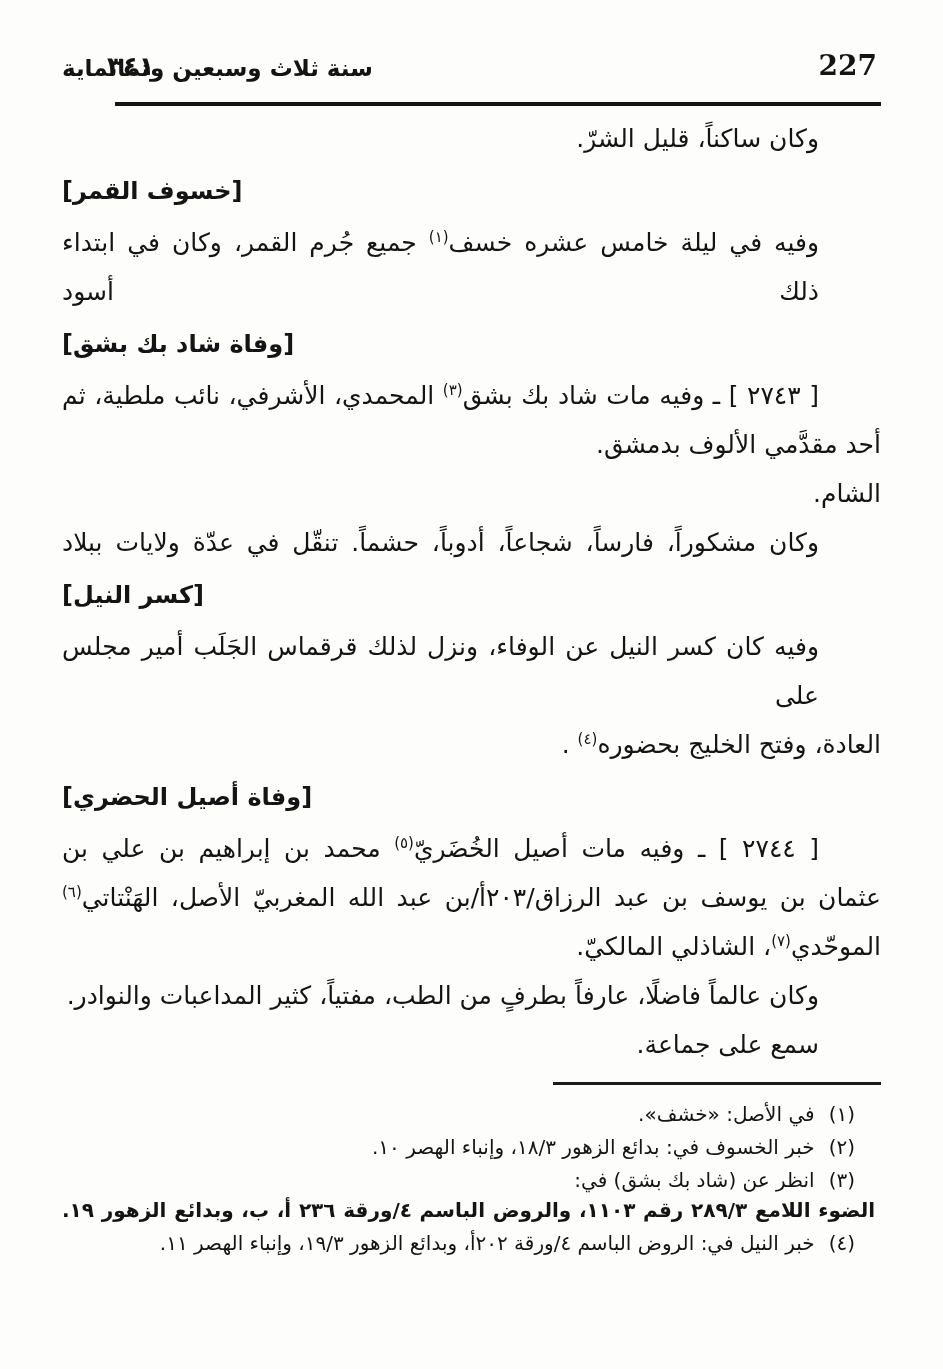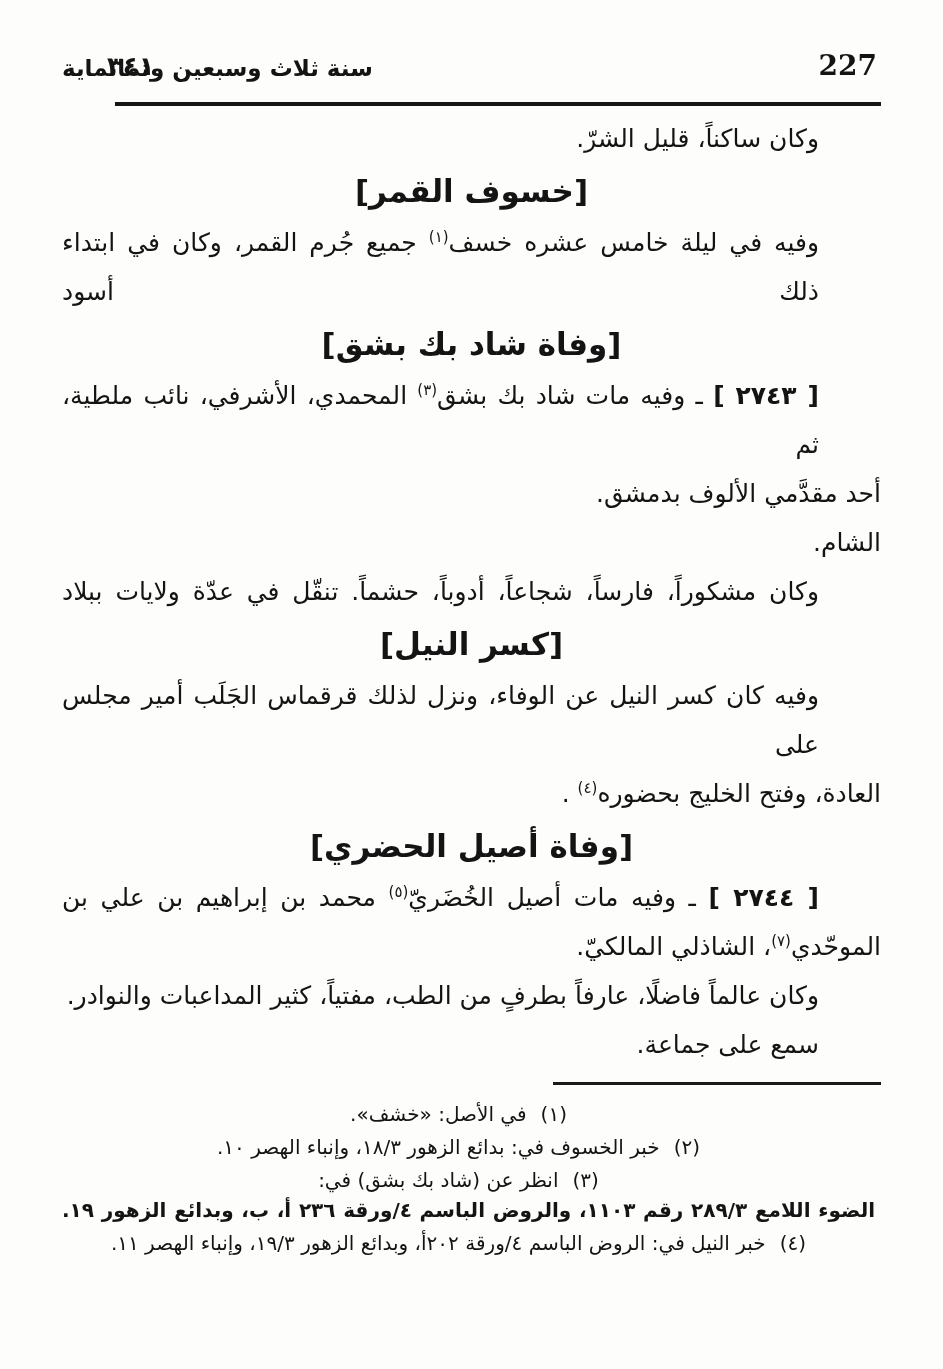--- a/index.html
+++ b/index.html
@@ -48,42 +48,42 @@
     text-align:right;
     white-space:normal;
   }
   .bl.ind{padding-right:62px;}
   .bl.j{text-align:justify;text-align-last:justify;}
   .bl sup{
     font-size:15px;
     line-height:0;
     vertical-align:super;
   }
-  .b{font-weight:bold;margin-top:38px;}
+  .b{font-weight:normal;margin-top:38px;}
   .h{
-    font-size:31px;
+    font-size:24px;
     font-weight:bold;
-    text-align:center;
+    text-align:left;
     line-height:42px;
     margin:7px 0 6px 0;
   }
   
   .fsep{
     height:3px;
     background:#1a1a1a;
     width:328px;
     margin:13px 62px 0 auto;
   }
   .fnotes{margin:14px 62px 0 62px;}
   .fn{margin-bottom:3px;}
   .fn .bl{
     font-size:20px;
     line-height:30px;
   }
-  .fmark{padding-right:26px;text-align:center;}
+  .fmark{padding-right:26px;}
   .fcont{padding-right:6px;font-weight:bold;}
   .fnum{margin-left:14px;display:inline-block;}
 </style>
 </head>
 <body>
 
 <div class="page">
 
   <header class="hdr">
     <span class="hl">٣٤١</span>
@@ -100,20 +100,21 @@
       <div class="h">[وفاة شاد بك بشق]</div>
       <div class="bl ind j"><span class="b">[ ٢٧٤٣ ]</span> ـ وفيه مات شاد بك بشق<sup>(٣)</sup> المحمدي، الأشرفي، نائب ملطية، ثم</div>
       <div class="bl">أحد مقدَّمي الألوف بدمشق.</div>
       <div class="bl">الشام.</div>
       <div class="bl ind j">وكان مشكوراً، فارساً، شجاعاً، أدوباً، حشماً. تنقّل في عدّة ولايات ببلاد</div>
       <div class="h">[كسر النيل]</div>
       <div class="bl ind j">وفيه كان كسر النيل عن الوفاء، ونزل لذلك قرقماس الجَلَب أمير مجلس على</div>
       <div class="bl">العادة، وفتح الخليج بحضوره<sup>(٤)</sup> .</div>
       <div class="h">[وفاة أصيل الحضري]</div>
       <div class="bl ind j"><span class="b">[ ٢٧٤٤ ]</span> ـ وفيه مات أصيل الخُضَريّ<sup>(٥)</sup> محمد بن إبراهيم بن علي بن</div>
+      <div class="bl j">عثمان بن يوسف بن عبد الرزاق/٢٠٣أ/بن عبد الله المغربيّ الأصل، الهَنْتاتي<sup>(٦)</sup></div>
       <div class="bl">الموحّدي<sup>(٧)</sup>، الشاذلي المالكيّ.</div>
       <div class="bl ind">وكان عالماً فاضلًا، عارفاً بطرفٍ من الطب، مفتياً، كثير المداعبات والنوادر.</div>
       <div class="bl ind">سمع على جماعة.</div>
     </main>
 
   <div class="fsep"></div>
 
   <section class="fnotes" id="footnote-list">
       <div class="fn">
         <div class="bl fmark"><span class="fnum">(١)</span>في الأصل: «خشف».</div>

